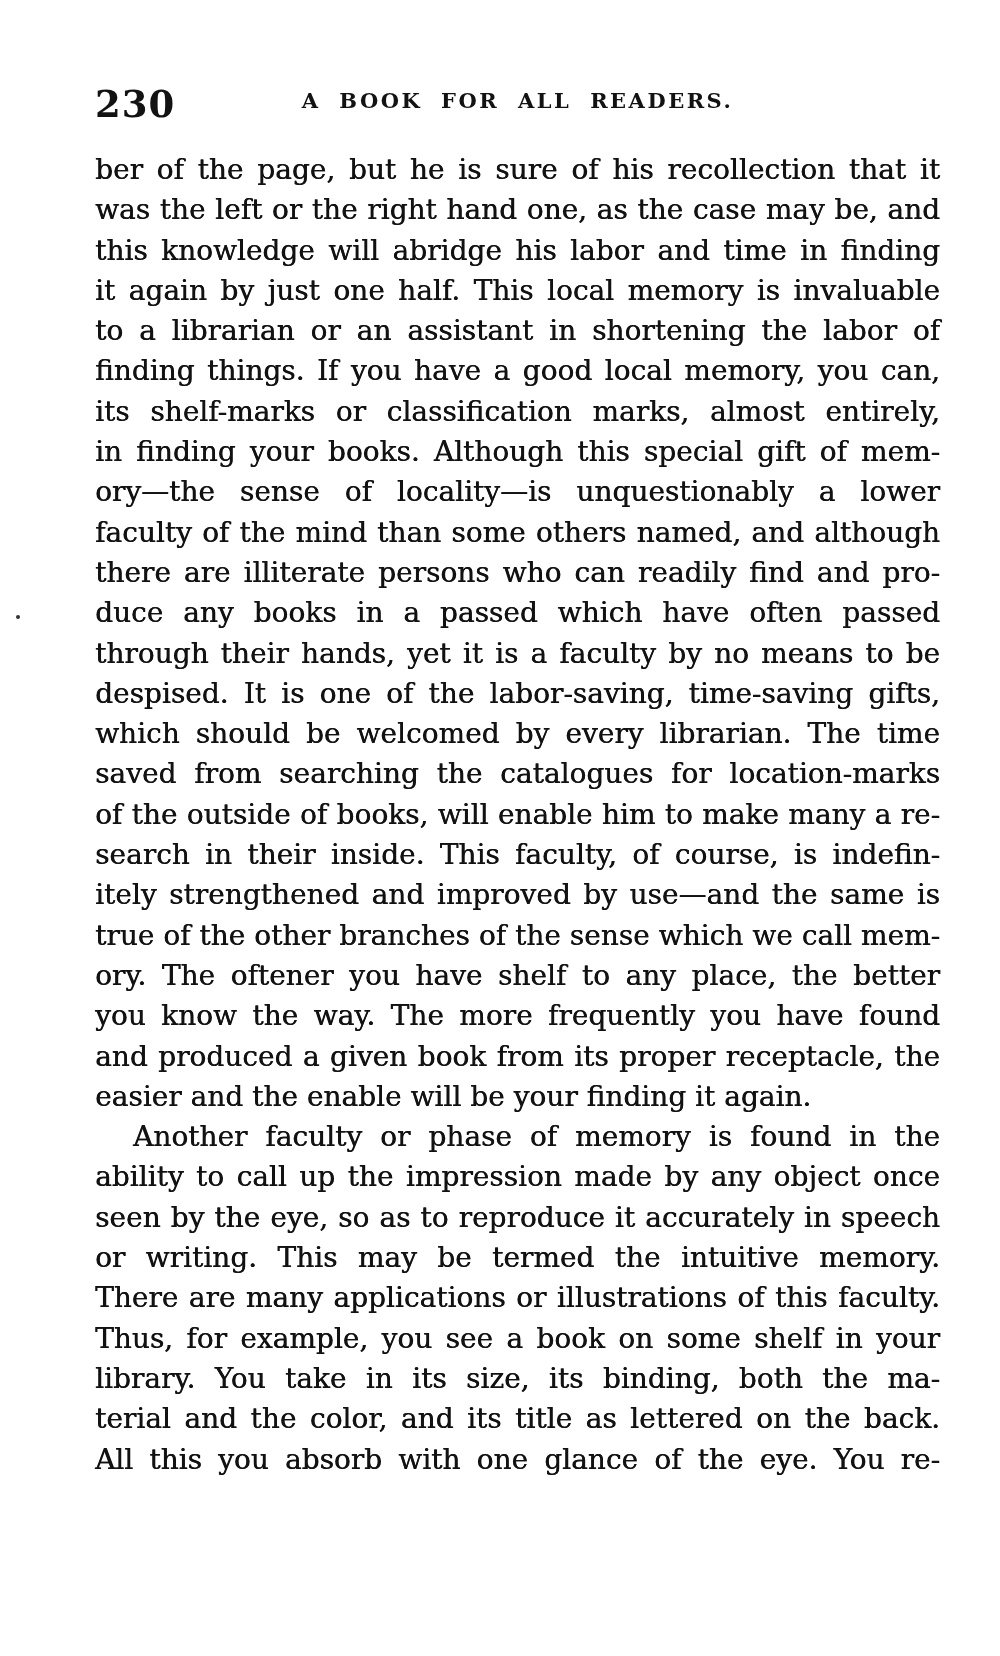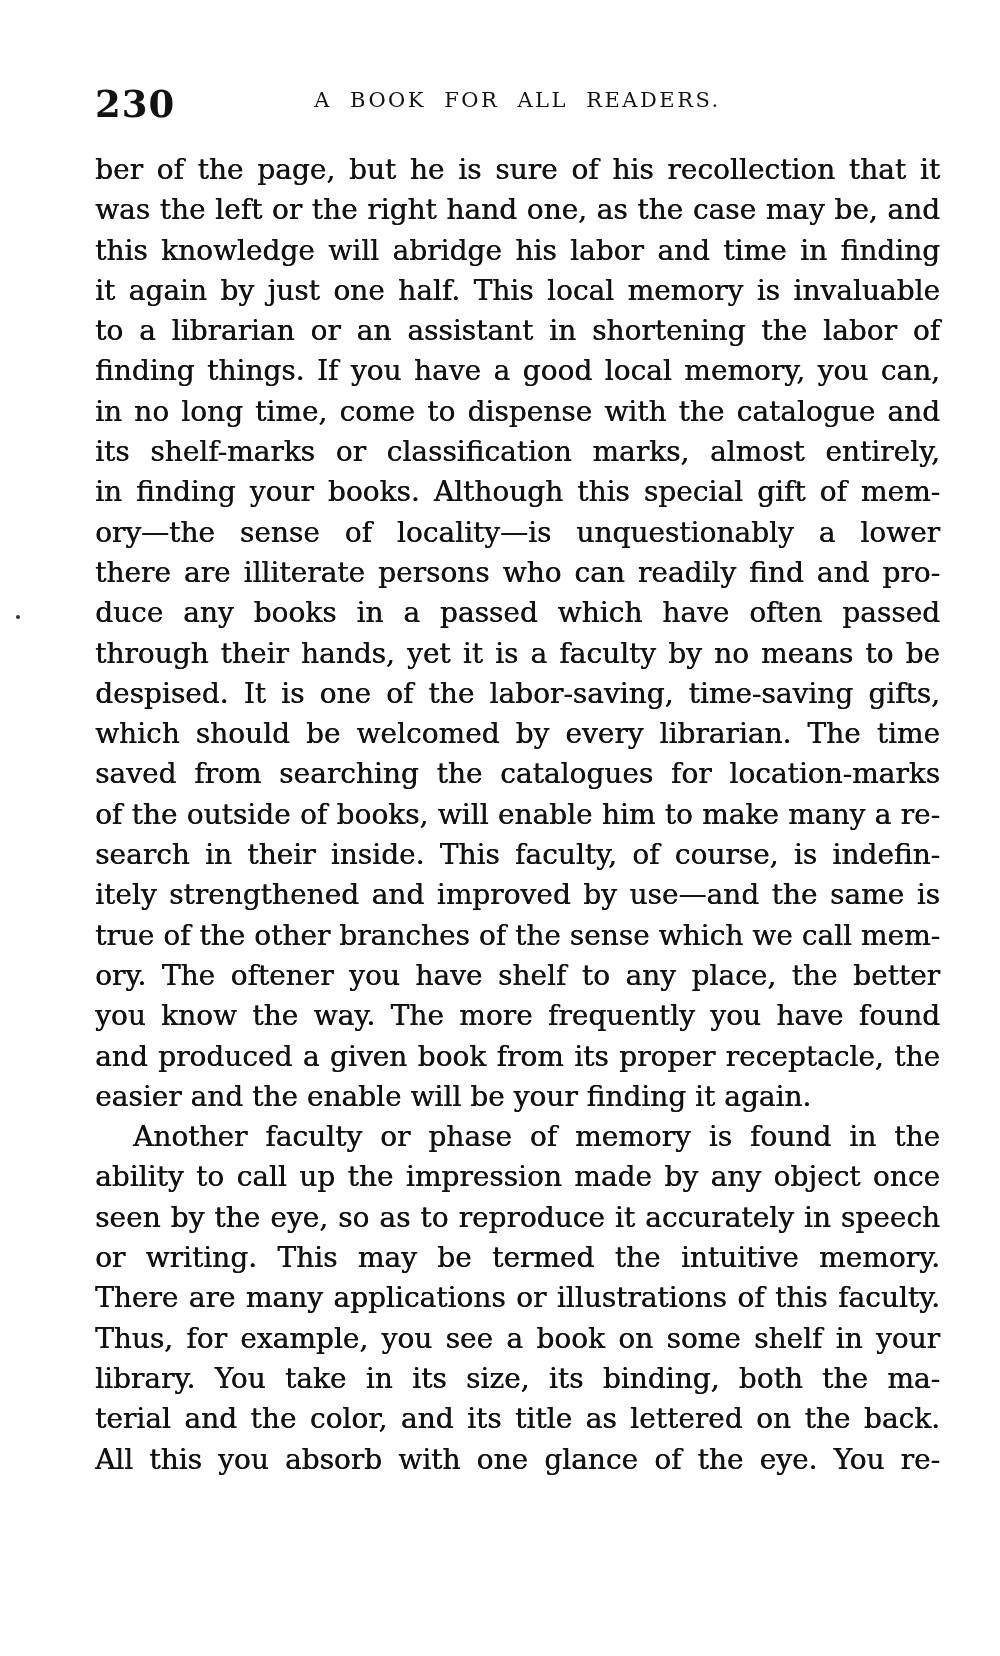--- a/index.html
+++ b/index.html
@@ -21,21 +21,21 @@
     letter-spacing: 1px;
     color: #121212;
   }
   .header-title {
     position: absolute;
     left: 95px;
     top: 88px;
     width: 845px;
     text-align: center;
     font-size: 21px;
-    font-weight: 400;
+    font-weight: 700;
     letter-spacing: 2.5px;
     word-spacing: 9px;
     color: #121212;
   }
   .text-block {
     position: absolute;
     left: 95px;
     top: 150px;
     width: 845px;
   }
@@ -70,24 +70,24 @@
   <div class="header-pagenum">230</div>
   <div class="header-title">A BOOK FOR ALL READERS.</div>
   <div class="text-block">
       <div class="paragraph">
         <div class="line just">ber of the page, but he is sure of his recollection that it</div>
         <div class="line just">was the left or the right hand one, as the case may be, and</div>
         <div class="line just">this knowledge will abridge his labor and time in finding</div>
         <div class="line just">it again by just one half.  This local memory is invaluable</div>
         <div class="line just">to a librarian or an assistant in shortening the labor of</div>
         <div class="line just">finding things.  If you have a good local memory, you can,</div>
-        <div class="line just">in no long time, come to dispense with the catalogue and</div>
         <div class="line just">its shelf-marks or classification marks, almost entirely,</div>
         <div class="line just">in finding your books.  Although this special gift of mem-</div>
         <div class="line just">ory—the sense of locality—is unquestionably a lower</div>
+        <div class="line just">faculty of the mind than some others named, and although</div>
         <div class="line just">there are illiterate persons who can readily find and pro-</div>
         <div class="line just">duce any books in a passed which have often passed</div>
         <div class="line just">through their hands, yet it is a faculty by no means to be</div>
         <div class="line just">despised.  It is one of the labor-saving, time-saving gifts,</div>
         <div class="line just">which should be welcomed by every librarian.  The time</div>
         <div class="line just">saved from searching the catalogues for location-marks</div>
         <div class="line just">of the outside of books, will enable him to make many a re-</div>
         <div class="line just">search in their inside.  This faculty, of course, is indefin-</div>
         <div class="line just">itely strengthened and improved by use—and the same is</div>
         <div class="line just">true of the other branches of the sense which we call mem-</div>

